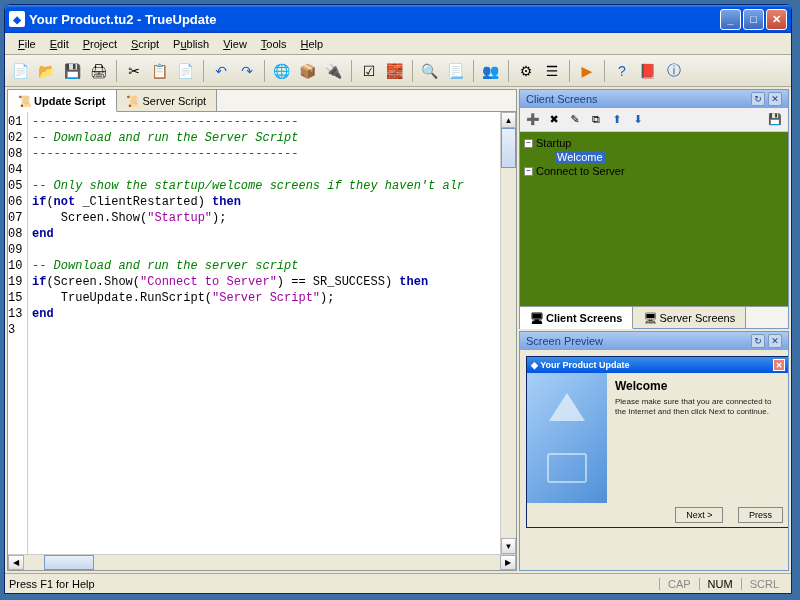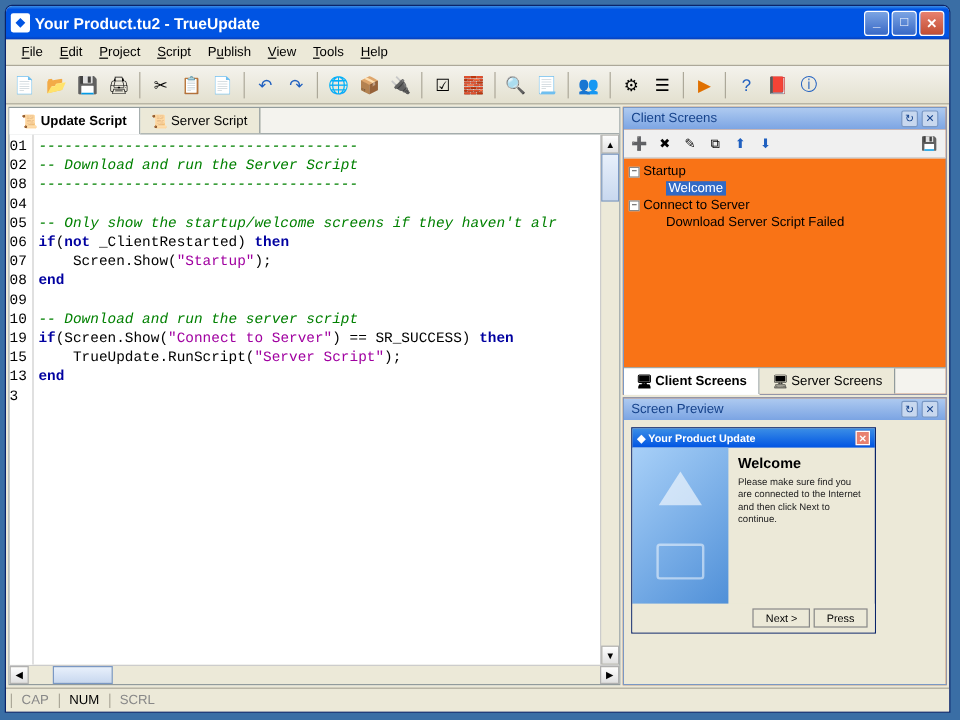--- a/index.html
+++ b/index.html
@@ -28,46 +28,46 @@
 .gutter { width: 20px; background: #fff; border-right: 1px solid #ccc; text-align: right; padding-right: 18px; font-family: 'Courier New', monospace; font-size: 12px; color: #000; line-height: 16px; padding-top: 2px; }
 .code { flex: 1; font-family: 'Courier New', monospace; font-size: 12px; line-height: 16px; padding: 2px 4px; white-space: pre; overflow: hidden; }
 .vscroll { width: 16px; background: #ece9d8; border-left: 1px solid #ccc; position: relative; }
 .vscroll-up, .vscroll-down { height: 16px; background: linear-gradient(#fefefe,#e0e0e0); border: 1px solid #b0b0b0; display:flex; align-items:center; justify-content:center; font-size:8px; }
 .vscroll-thumb { position: absolute; top: 16px; height: 40px; left: 0; right: 0; background: linear-gradient(#e8f0fb,#c8d8ef); border: 1px solid #7a98c4; }
 .hscroll { height: 16px; background: #ece9d8; display: flex; border-top: 1px solid #ccc; }
 .hscroll-left, .hscroll-right { width: 16px; background: linear-gradient(#fefefe,#e0e0e0); border: 1px solid #b0b0b0; display:flex; align-items:center; justify-content:center; font-size:8px; }
 .hscroll-track { flex:1; position: relative; }
 .hscroll-thumb { position: absolute; left: 20px; width: 50px; top:0; bottom:0; background: linear-gradient(#e8f0fb,#c8d8ef); border:1px solid #7a98c4; }
 .right-pane { width: 270px; display: flex; flex-direction: column; gap: 2px; }
-.panel { border: 1px solid #7a98c4; background: #f97316; display: flex; flex-direction: column; }
+.panel { border: 1px solid #7a98c4; background: #4d7c0f; display: flex; flex-direction: column; }
 .panel-header { height: 18px; background: linear-gradient(to bottom, #aecaf0, #7ba4e3); color: #15428b; font-size: 11px; padding: 2px 6px; display: flex; align-items: center; justify-content: space-between; }
 .panel-header-btns { display: flex; gap: 3px; }
 .phb { width: 14px; height: 14px; background: #c8d8ef; border: 1px solid #7a98c4; border-radius: 2px; cursor: pointer; display:flex; align-items:center; justify-content:center; font-size:9px; color:#15428b; }
 .panel-toolbar { height: 24px; background: #f0f0f0; border-bottom: 1px solid #ccc; display: flex; align-items: center; padding: 0 4px; gap: 3px; }
 .pt-btn { width: 18px; height: 18px; border: 1px solid transparent; cursor: pointer; display:flex; align-items:center; justify-content:center; font-size:11px; }
 .tree { flex: 1; padding: 4px; font-size: 11px; overflow: auto; }
 .tree-item { padding: 1px 0; display: flex; align-items: center; gap: 3px; cursor: pointer; }
 .tree-toggle { width: 9px; height: 9px; border: 1px solid #888; display: inline-flex; align-items: center; justify-content: center; font-size: 8px; line-height: 1; background: #fff; }
 .tree-indent { display: inline-block; }
 .tree-selected { background: #316ac5; color: white; padding: 0 2px; }
 .lower-tabs { height: 22px; background: #f4f3ee; display: flex; border-top: 1px solid #919b9c; }
 .panel-preview { flex: 1; }
 .preview-body { flex: 1; padding: 6px; background: #ece9d8; overflow: hidden; }
-.preview-dialog { width: 204px; background: #ece9d8; border: 1px solid #0a246a; font-size: 9px; }
+.preview-dialog { width: 264px; background: #ece9d8; border: 1px solid #0a246a; font-size: 9px; }
 .preview-titlebar { height: 16px; background: linear-gradient(to bottom, #3b8ee6, #0054e3); color: white; padding: 1px 4px; display: flex; justify-content: space-between; align-items: center; font-size: 9px; font-weight: bold; }
 .preview-close { width: 12px; height: 12px; background: #e8816f; border: 1px solid #fff; color: white; display:flex; align-items:center; justify-content:center; font-size:8px; }
 .preview-content { display: flex; }
 .preview-img { width: 80px; height: 130px; background: linear-gradient(135deg, #a8d0f8, #5090d8); display:flex; align-items:center; justify-content:center; position: relative; overflow: hidden; }
 .arrow-up { width: 0; height: 0; border-left: 18px solid transparent; border-right: 18px solid transparent; border-bottom: 28px solid rgba(255,255,255,0.6); position: absolute; top: 20px; }
 .monitor { width: 40px; height: 30px; border: 2px solid rgba(255,255,255,0.5); border-radius: 3px; position: absolute; bottom: 20px; }
 .preview-text { flex: 1; padding: 6px 8px; font-size: 8px; }
 .preview-text h3 { font-size: 12px; margin-bottom: 4px; font-weight: bold; }
 .preview-text p { margin-bottom: 6px; line-height: 1.3; color: #222; }
 .preview-buttons { padding: 4px 6px; text-align: right; background: #ece9d8; }
-.preview-btn { padding: 2px 10px; font-size: 9px; border: 1px solid #888; background: #ece9d8; cursor: pointer; margin-left: 0; }
+.preview-btn { padding: 2px 10px; font-size: 9px; border: 1px solid #888; background: #ece9d8; cursor: pointer; margin-left: 12px; }
 .statusbar { height: 20px; background: #ece9d8; border-top: 1px solid #aca899; display: flex; align-items: center; font-size: 11px; padding: 0 4px; }
 .status-text { flex: 1; }
 .status-cell { padding: 0 8px; border-left: 1px solid #aca899; color: #888; }
 .status-cell.on { color: #000; }
 .kw { color: #0000a0; font-weight: bold; }
 .str { color: #a000a0; }
 .com { color: #008000; font-style: italic; }
 </style>
 </head>
 <body>
@@ -199,24 +199,20 @@
             <span>Startup</span>
           </div>
           <div class="tree-item">
             <span class="tree-indent" style="width:28px"></span>
             <span class="tree-selected">Welcome</span>
           </div>
           <div class="tree-item">
             <span class="tree-toggle">−</span>
             <span>Connect to Server</span>
           </div>
-          <div class="tree-item">
-            <span class="tree-indent" style="width:28px"></span>
-            <span>Download Server Script Failed</span>
-          </div>
         </div>
         <div class="lower-tabs">
           <div class="tab active">
             <span class="tab-icon">🖥</span>
             <span>Client Screens</span>
           </div>
           <div class="tab">
             <span class="tab-icon">🖥</span>
             <span>Server Screens</span>
           </div>
@@ -237,31 +233,32 @@
               <span>◆ <span>Your Product Update</span></span>
               <div class="preview-close">✕</div>
             </div>
             <div class="preview-content">
               <div class="preview-img">
                 <div class="arrow-up"></div>
                 <div class="monitor"></div>
               </div>
               <div class="preview-text">
                 <h3>Welcome</h3>
-                <p>Please make sure find you are connected to the Internet and then click Next to continue.</p>
+                <p>Please make sure that you are connected to the Internet and then click Next to continue.</p>
               </div>
             </div>
             <div class="preview-buttons">
               <button class="preview-btn">Next &gt;</button>
               <button class="preview-btn">Press</button>
             </div>
           </div>
         </div>
       </div>
     </div>
   </div>
 
   <div class="statusbar">
+    <div class="status-text">Press F1 for Help</div>
     <div class="status-cell">CAP</div>
     <div class="status-cell on">NUM</div>
     <div class="status-cell">SCRL</div>
   </div>
 </div>
 
 </body></html>

